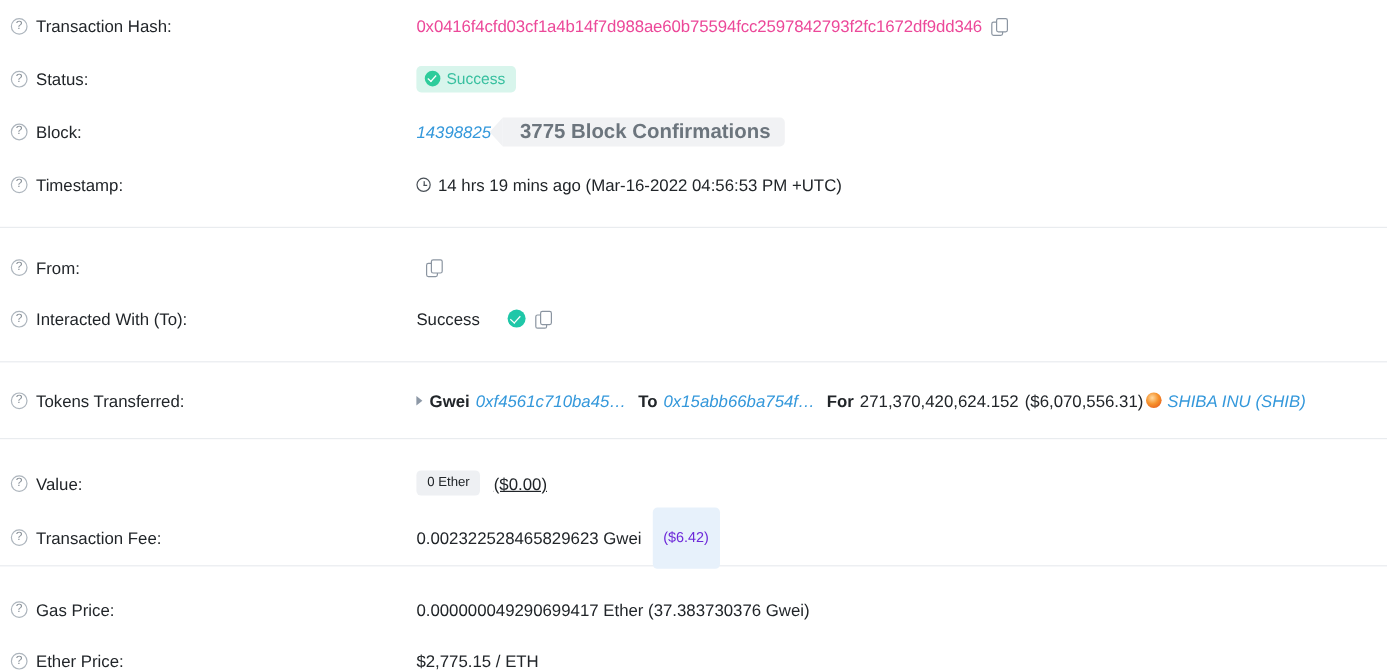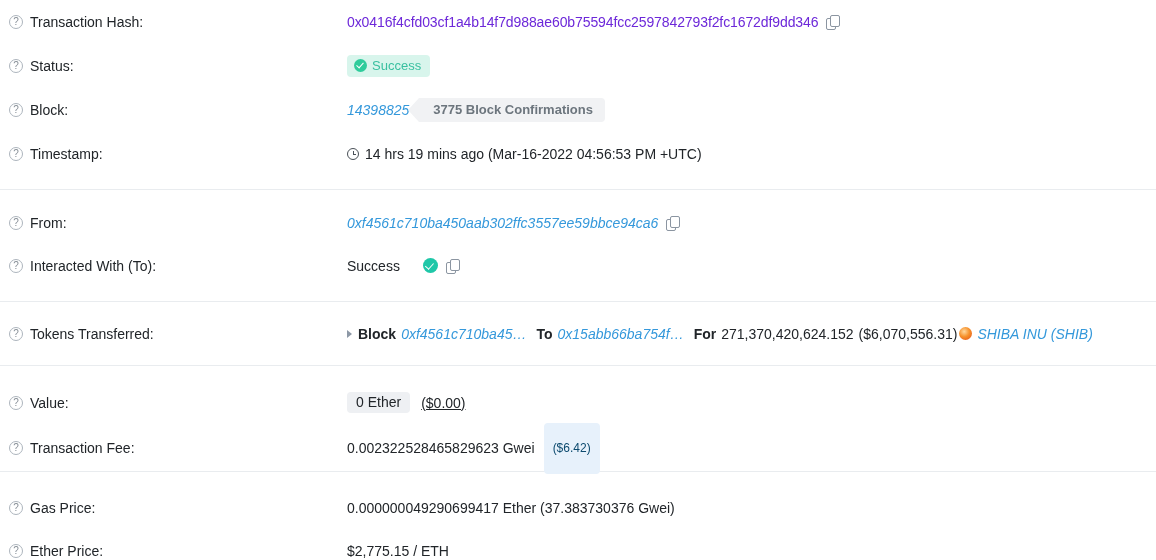--- a/index.html
+++ b/index.html
@@ -78,21 +78,21 @@
     font-size: 10px;
     line-height: 12px;
     text-align: center;
     font-family: "Liberation Sans", sans-serif;
     user-select: none;
   }
   .label-text { white-space: nowrap; }
 
   .mono-val {
     font-family: "Liberation Sans", sans-serif;
-    color: #6d28d9;
+    color: #ec4899;
     letter-spacing: -0.1px;
     text-align: center;
   }
 
   a.link, .link {
     color: #3498db;
     text-decoration: none;
     cursor: pointer;
     font-style: italic;
   }
@@ -147,21 +147,21 @@
   }
 
   
   .block-num { color: #3498db; font-size: 14px; cursor: pointer; }
   .confirm-badge {
     position: relative;
     display: inline-block;
     margin-left: 10px;
     background: #f1f2f4;
     color: #6c757d;
-    font-size: 13px;
+    font-size: 17px;
     font-weight: bold;
     line-height: 14px;
     padding: 5px 12px 5px 14px;
     border-radius: 0 4px 4px 0;
     text-align: right;
   }
   .confirm-badge::before {
     content: "";
     position: absolute;
     left: -11px; top: 0;
@@ -234,27 +234,27 @@
     margin: 0 5px 0 2px;
   }
 
   
   .pill-grey {
     display: inline-block;
     background: #eef0f3;
     color: #212529;
     border-radius: 4px;
     padding: 3px 9px;
-    font-size: 14px;
+    font-size: 11px;
     line-height: 15px;
   }
   .pill-blue {
     display: inline-block;
     background: #e7f1fb;
-    color: #0c4a6e;
+    color: #6d28d9;
     border-radius: 4px;
     padding: 18px 9px;
     font-size: 12px;
     line-height: 15px;
     margin-left: 9px;
     vertical-align: 1px;
   }
   .paren-usd { margin-left: 11px; color: #212529; font-size: 14px; text-decoration: underline; }
   .nowrap { white-space: nowrap; }
   .sp { display: inline-block; width: 5px; }
@@ -313,21 +313,20 @@
   <div class="spacer-12"></div>
   <div class="divider"></div>
   <div class="spacer-10"></div>
 
   <div class="row r-from">
     <div class="row-label">
       <span class="help-icon">?</span>
       <span class="label-text">From:</span>
     </div>
     <div class="row-value">
-      <a class="link">0xf4561c710ba450aab302ffc3557ee59bbce94ca6</a>
       <span class="copy-icon"></span>
     </div>
   </div>
 
   <div class="row r-to">
     <div class="row-label">
       <span class="help-icon">?</span>
       <span class="label-text">Interacted With (To):</span>
     </div>
     <div class="row-value">
@@ -343,21 +342,21 @@
   <div class="spacer-12"></div>
   <div class="divider"></div>
 
   <div class="row r-tokens">
     <div class="row-label">
       <span class="help-icon">?</span>
       <span class="label-text">Tokens Transferred:</span>
     </div>
     <div class="row-value nowrap">
       <span class="caret-right"></span>
-      <span class="tok-kw">Block</span>
+      <span class="tok-kw">Gwei</span>
       <span class="sp"></span>
       <a class="link">0xf4561c710ba45…</a>
       <span class="sp"></span>
       <span class="sp"></span>
       <span class="tok-kw">To</span>
       <span class="sp"></span>
       <a class="link">0x15abb66ba754f…</a>
       <span class="sp"></span>
       <span class="sp"></span>
       <span class="tok-kw">For</span>

